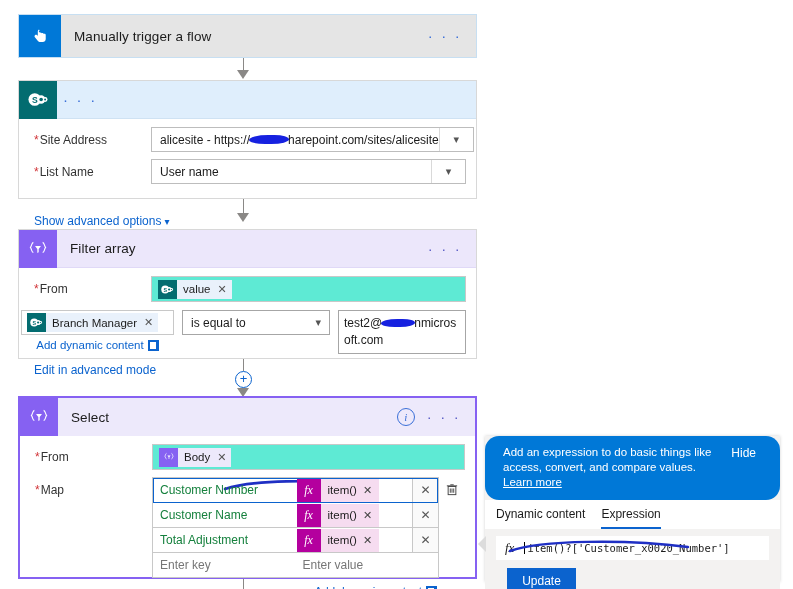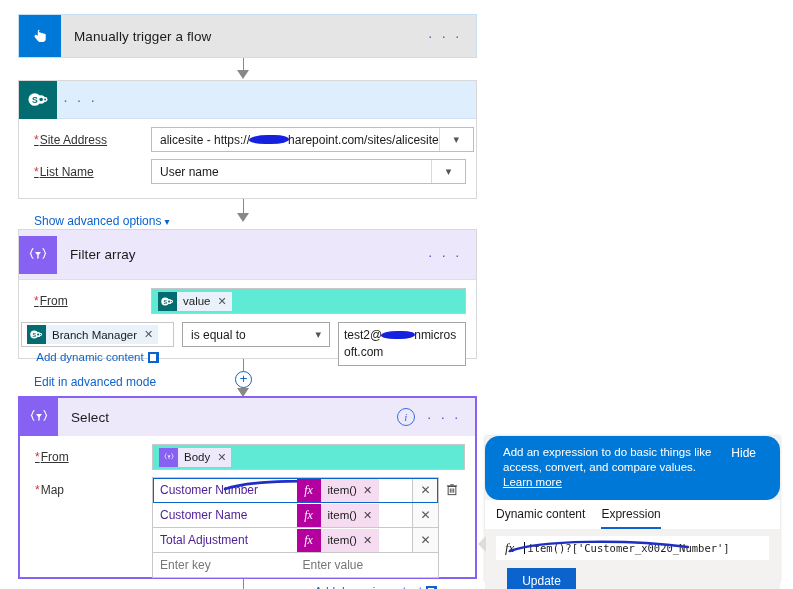--- a/index.html
+++ b/index.html
@@ -43,21 +43,21 @@
 
   
   #getitems { left: 18px; top: 80px; width: 459px; height: 119px;
               border: 1px solid #d8d8d8; }
   #getitems .card-head { background: #dfeefc; height: 38px; border-bottom: 1px solid #cfe2f3;}
   #getitems .card-icon { background: #036c70; }
 
   .field-row { display: flex; align-items: center; margin: 0 0 7px 0; }
   .field-label {
     width: 122px; flex: 0 0 122px;
-    font-size: 12px; color: #333; padding-left: 5px; text-decoration: underline;
+    font-size: 12px; color: #333; padding-left: 5px;
   }
   .req { color: #d13438; margin-right: 1px; }
   .combo {
     flex: 1 1 auto; height: 25px; border: 1px solid #bdbdbd;
     background: #fff; display: flex; align-items: center;
     font-size: 12px; color: #1b1b1b; padding-left: 8px;
     position: relative;
   }
   .combo .caret {
     margin-left: auto; width: 34px; height: 23px;
@@ -73,21 +73,21 @@
     margin: 0 -1px; position: relative; top: -1px;
   }
   .redact.sm { width: 34px; height: 8px; }
   .linky { color: #0b63ce; font-size: 12px; cursor: pointer; }
   .adv-link { padding: 2px 0 0 5px; margin-top: 28px; }
   .chev-sm { color:#0b63ce; font-size:10px; margin-left:3px; }
 
   
   #filter { left: 18px; top: 229px; width: 459px; height: 130px;
             border: 1px solid #d8d8d8; }
-  #filter .card-head { background: #ece7fb; height: 50px; border-bottom:1px solid #e0d9f7;}
+  #filter .card-head { background: #ece7fb; height: 38px; border-bottom:1px solid #e0d9f7;}
   #filter .card-icon { background: #8661f2; font-size: 14px; }
   #filter .ellipsis-btn, #select .ellipsis-btn { color: #5b5fc7; }
 
   .token {
     display: inline-flex; align-items: center; height: 19px;
     background: #e9f1fb; font-size: 11.5px; color: #1b1b1b;
     padding-right: 5px;
   }
   .token .tk-ico {
     width: 19px; height: 19px; display: flex; align-items: center;
@@ -147,21 +147,21 @@
     margin-right: 6px; flex: 0 0 auto;
   }
 
   .map-wrap { display: flex; align-items: flex-start; }
   .map-label { width: 122px; flex: 0 0 122px; font-size: 12px; color: #333; padding: 6px 0 0 5px; }
   .map-grid { flex: 1 1 auto; border: 1px solid #c8c8c8; border-bottom: none; background:#fff;}
   .map-row { display: flex; height: 25px; border-bottom: 1px solid #c8c8c8; }
   .map-row.focused { outline: 1.5px solid #0b63ce; outline-offset: -1px; position: relative; z-index: 3;}
   .map-key {
     width: 50%; flex: 0 0 50%; display: flex; align-items: center;
-    padding-left: 7px; font-size: 12px; color: #4c1d95;
+    padding-left: 7px; font-size: 12px; color: #15803d;
     border-right: 1px solid transparent;
   }
   .map-key.ph, .map-val.ph { color: #767676; }
   .map-val { flex: 1 1 auto; display: flex; align-items: center; padding-left: 1px; font-size: 12px; }
   .fx-token { display: inline-flex; align-items: center; height: 23px; background: #f6dcf0; }
   .fx-badge {
     width: 24px; height: 23px; background: #b4009e; color: #fff;
     display: flex; align-items: center; justify-content: center;
     font-style: italic; font-size: 12px;
     font-family: "Liberation Serif", serif;

